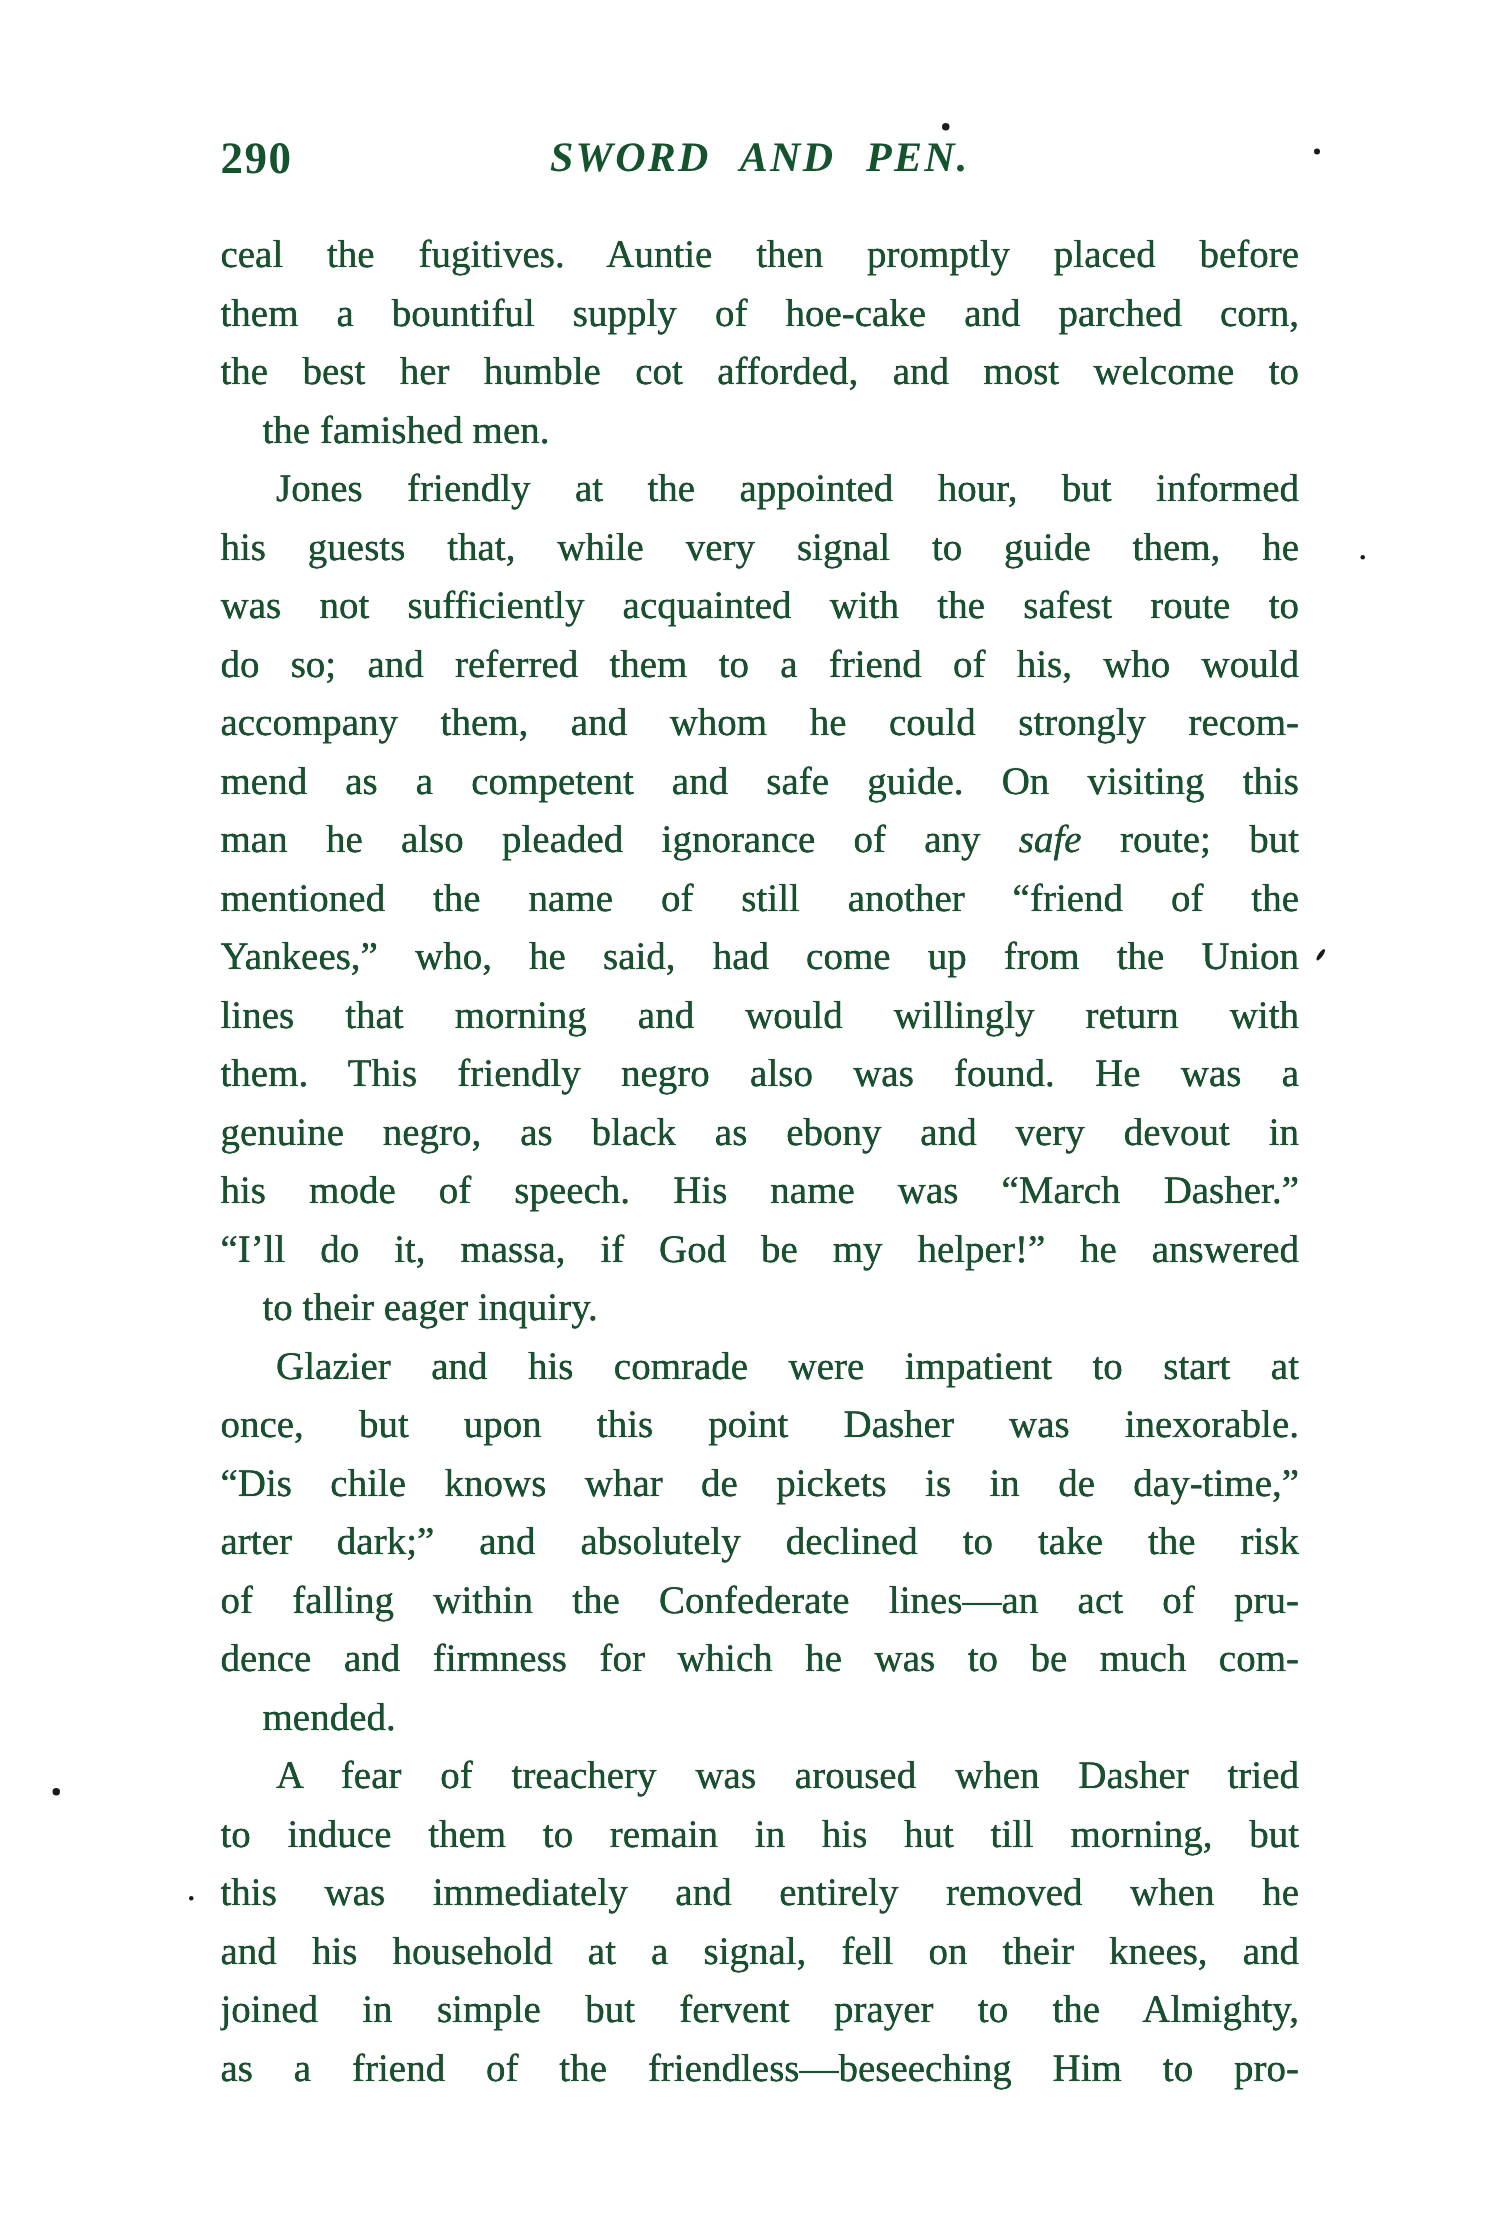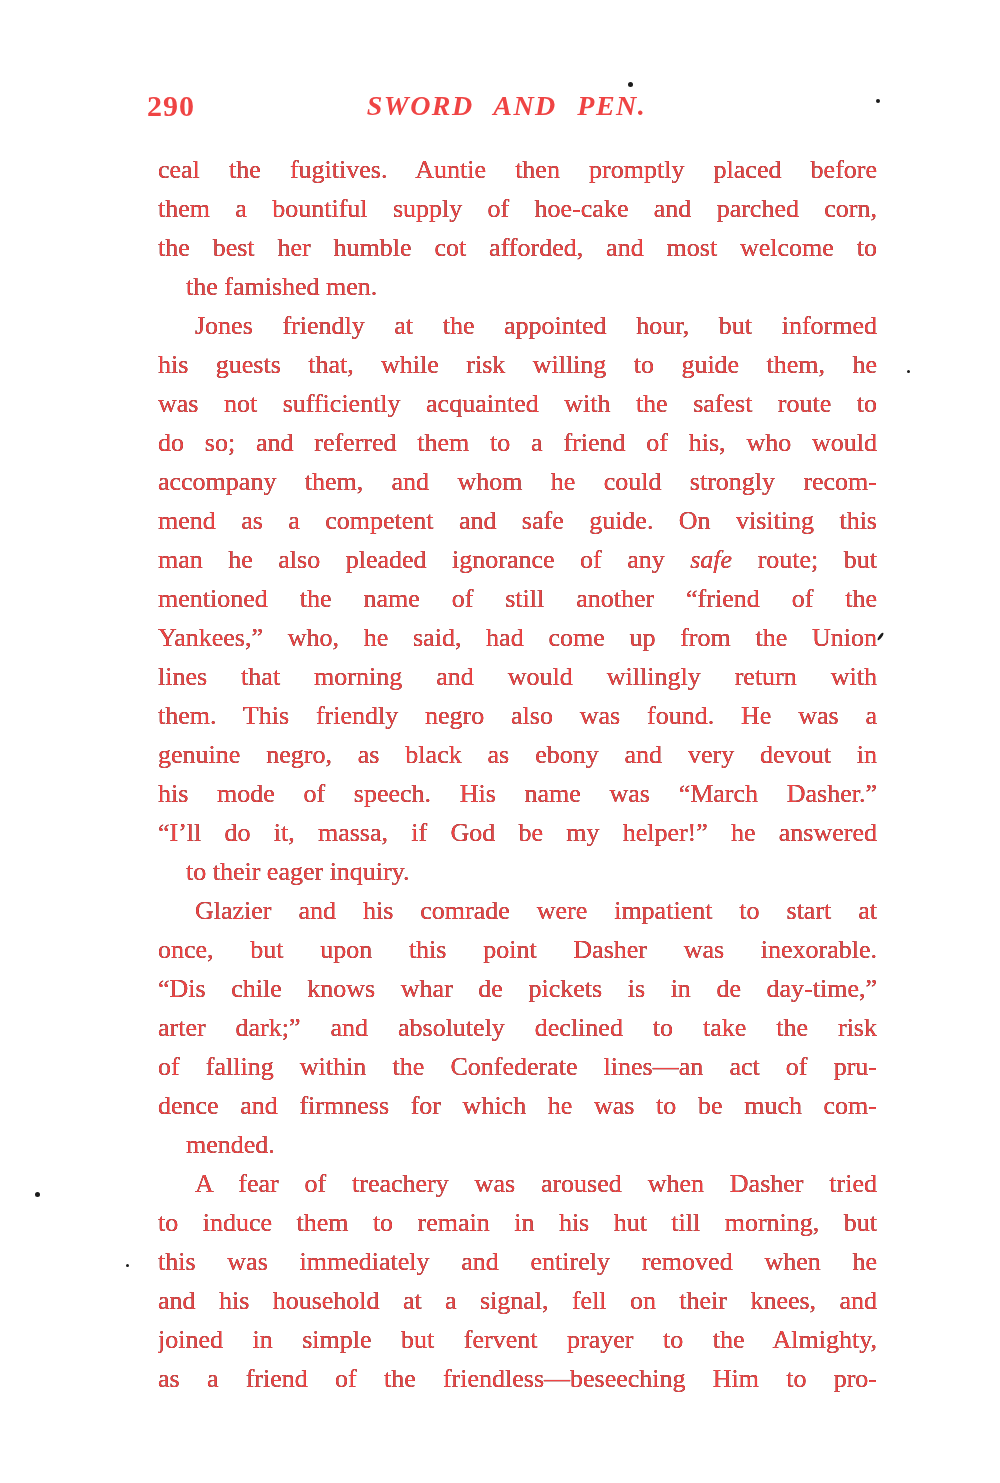--- a/index.html
+++ b/index.html
@@ -7,21 +7,21 @@
     padding: 0;
     background: #ffffff;
   }
   .page {
     position: relative;
     width: 1000px;
     height: 1483px;
     background: #ffffff;
     overflow: hidden;
     font-family: "Liberation Serif", "DejaVu Serif", serif;
-    color: #ef4444;
+    color: #14532d;
   }
   .header {
     position: absolute;
     top: 90px;
     left: 147px;
     width: 719px;
     height: 40px;
   }
   .pagenum {
     position: absolute;
@@ -38,21 +38,21 @@
     font-style: italic;
     font-weight: bold;
     font-size: 28px;
     line-height: 32px;
     letter-spacing: 1.5px;
     word-spacing: 12px;
   }
   .body-text {
     position: absolute;
     top: 150px;
-    left: 158px;
+    left: 147px;
     width: 719px;
   }
   .line {
     font-size: 26px;
     line-height: 39px;
     text-align: justify;
     text-align-last: justify;
     text-shadow: 0 0 0.5px #000;
     white-space: normal;
     overflow: hidden;
@@ -79,21 +79,21 @@
     <span class="pagenum">290</span>
     <span class="running-title">SWORD AND PEN.</span>
   </div>
 
   <div class="body-text" id="body-text">
       <div class="line">ceal the fugitives. Auntie then promptly placed before</div>
       <div class="line">them a bountiful supply of hoe-cake and parched corn,</div>
       <div class="line">the best her humble cot afforded, and most welcome to</div>
       <div class="line lastline">the famished men.</div>
       <div class="line indent">Jones friendly at the appointed hour, but informed</div>
-      <div class="line">his guests that, while risk willing to guide them, he</div>
+      <div class="line">his guests that, while very signal to guide them, he</div>
       <div class="line">was not sufficiently acquainted with the safest route to</div>
       <div class="line">do so; and referred them to a friend of his, who would</div>
       <div class="line">accompany them, and whom he could strongly recom-</div>
       <div class="line">mend as a competent and safe guide. On visiting this</div>
       <div class="line">man he also pleaded ignorance of any <i>safe</i> route; but</div>
       <div class="line">mentioned the name of still another “friend of the</div>
       <div class="line">Yankees,” who, he said, had come up from the Union</div>
       <div class="line">lines that morning and would willingly return with</div>
       <div class="line">them. This friendly negro also was found. He was a</div>
       <div class="line">genuine negro, as black as ebony and very devout in</div>

